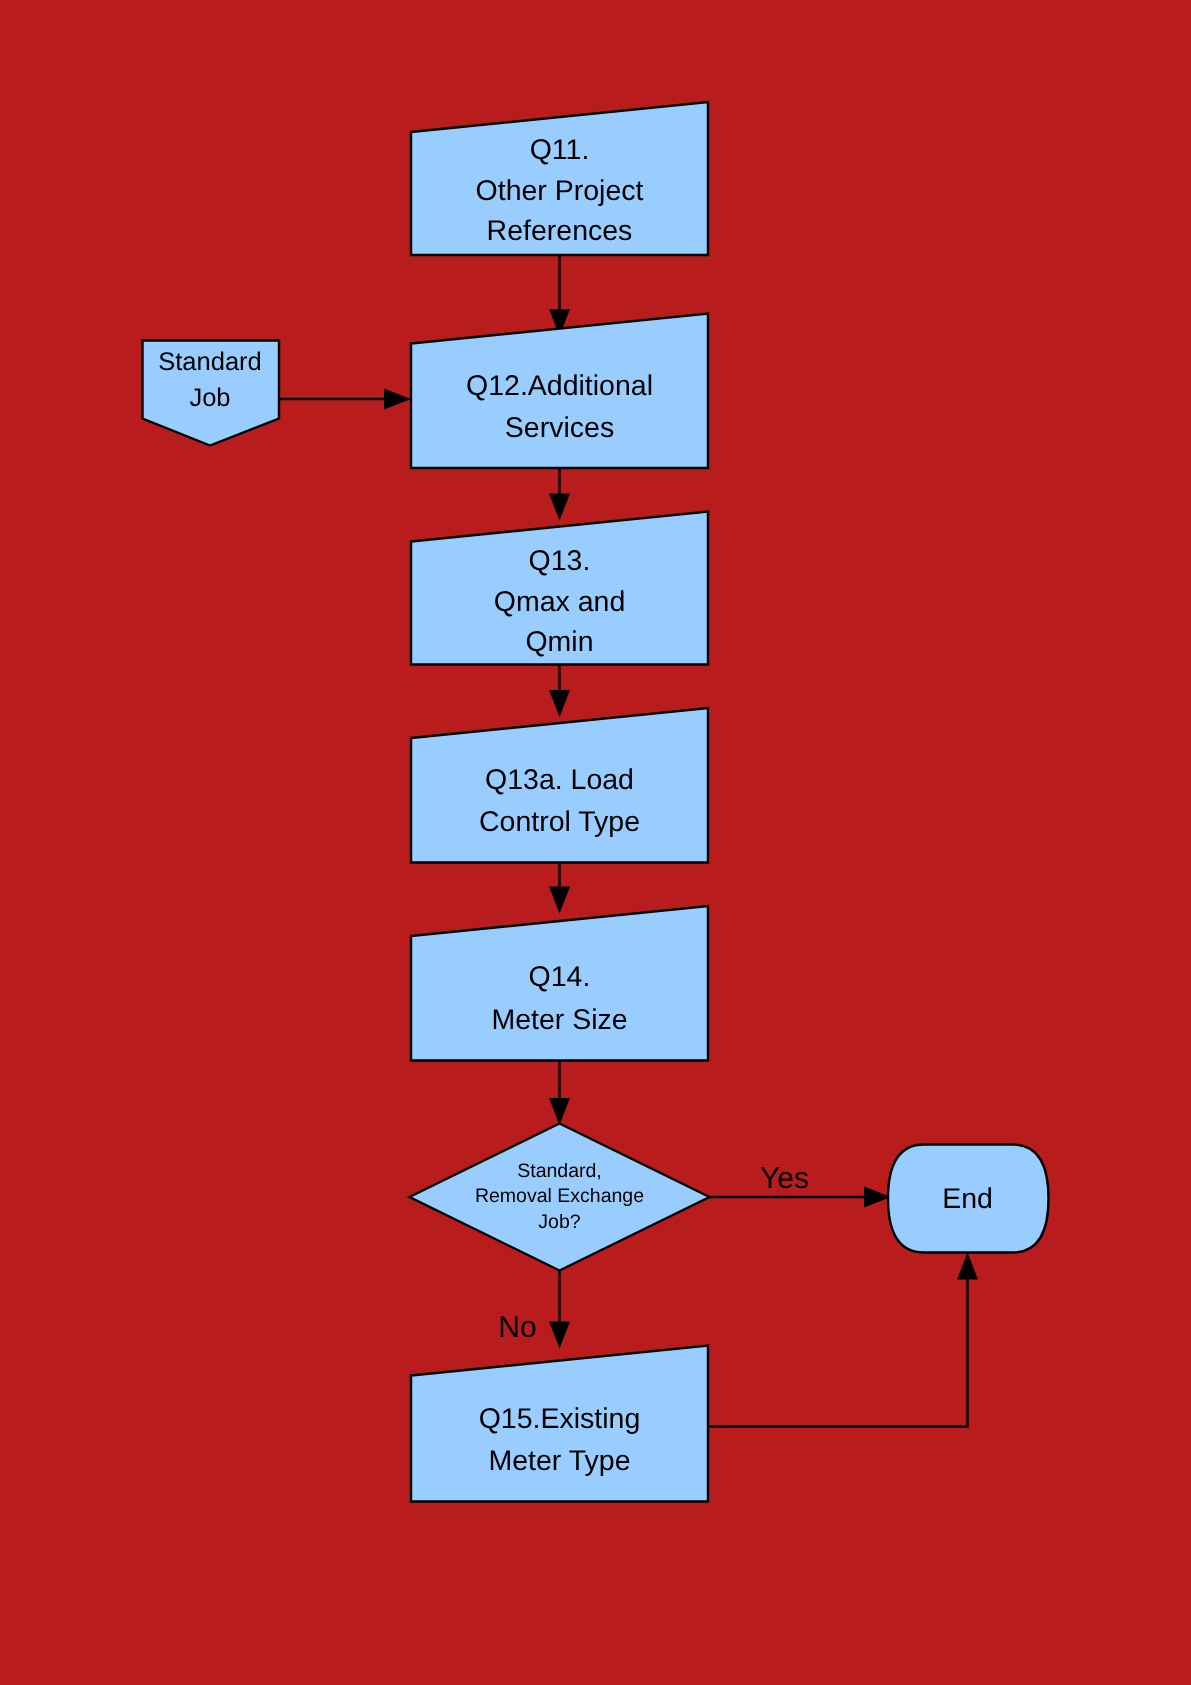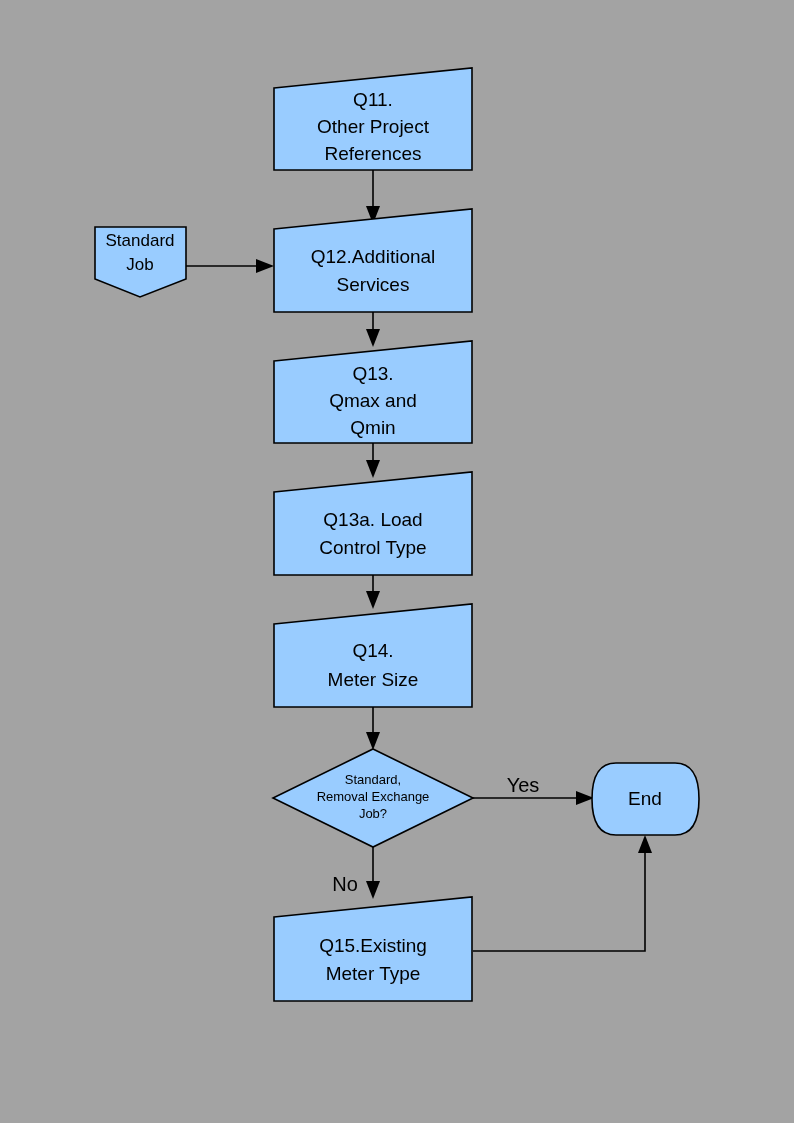--- a/index.html
+++ b/index.html
@@ -8,21 +8,21 @@
     padding: 0;
     background: #ffffff;
   }
   body {
     font-family: "Liberation Sans", sans-serif;
   }
   #canvas {
     position: relative;
     width: 794px;
     height: 1123px;
-    background: #a3a3a3;
+    background: #b91c1c;
     overflow: hidden;
   }
   #flow-svg {
     position: absolute;
     top: 0;
     left: 0;
     width: 794px;
     height: 1123px;
   }
   .node-shape {

